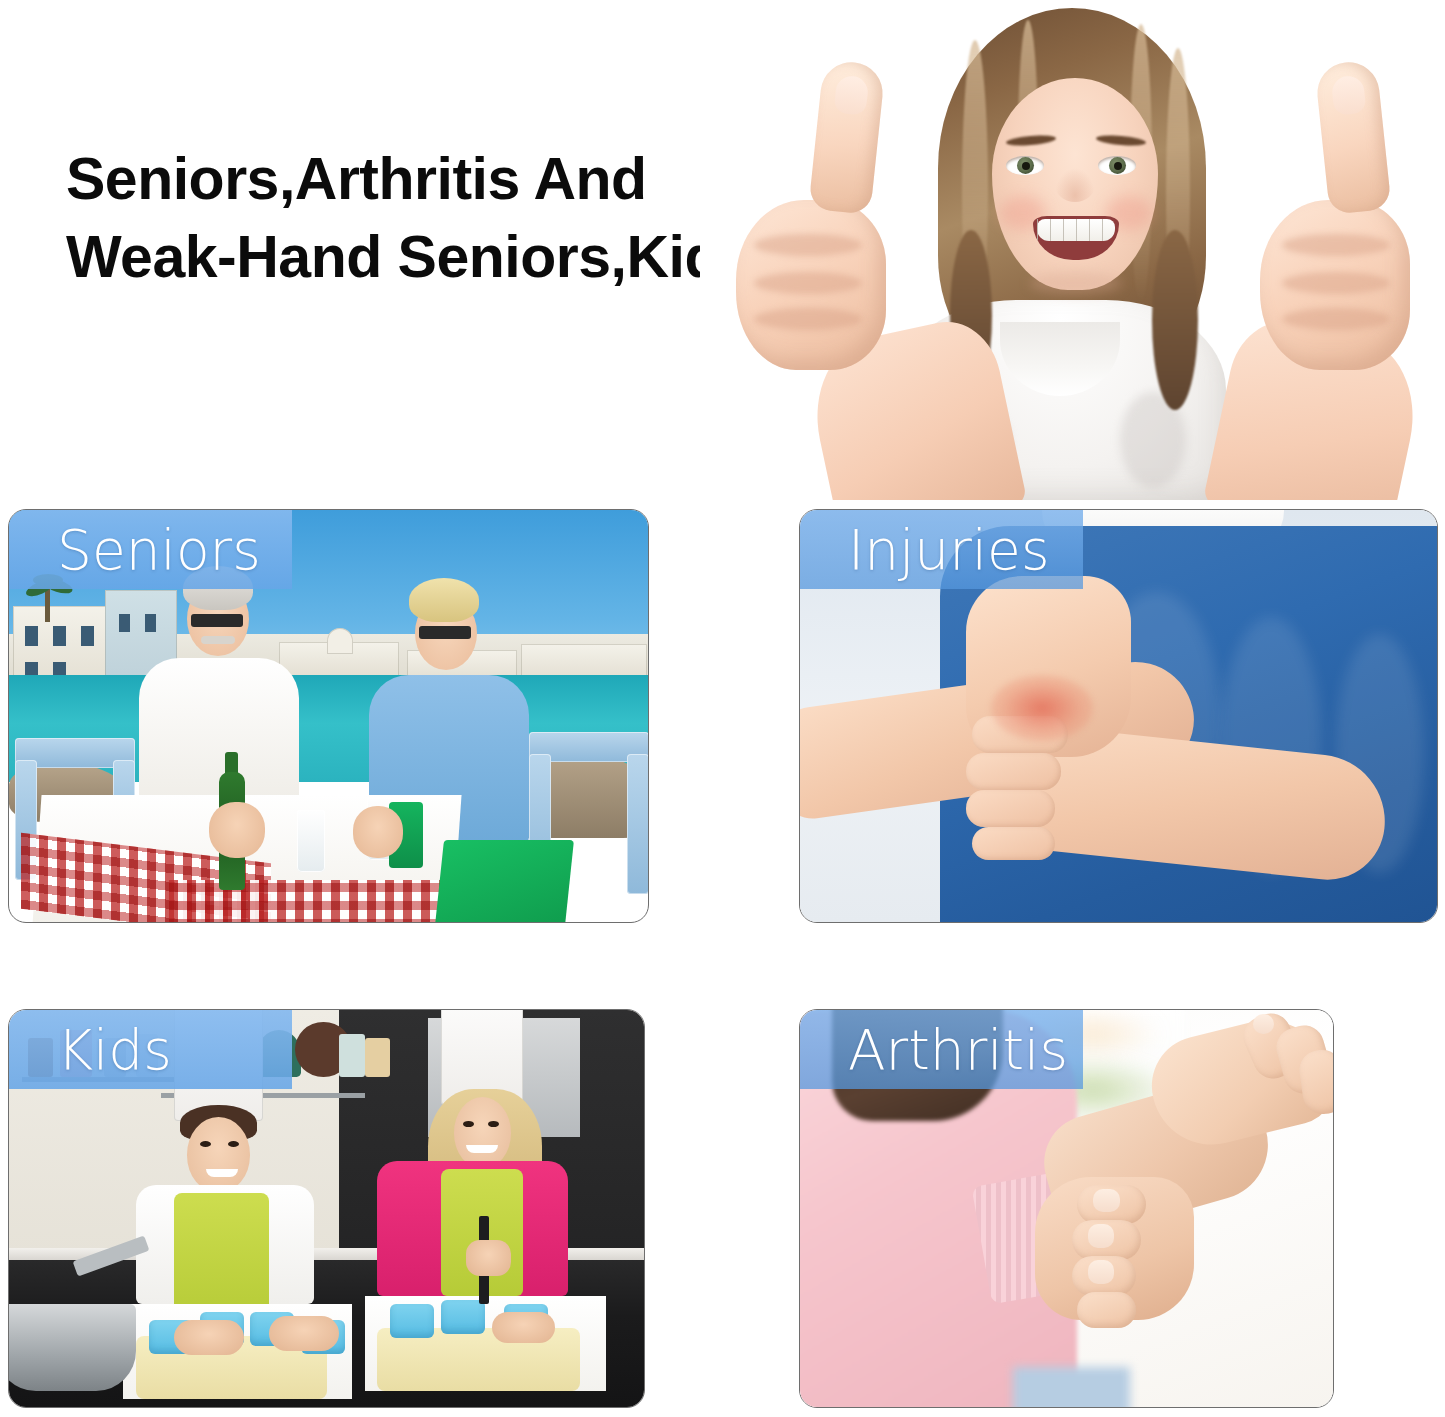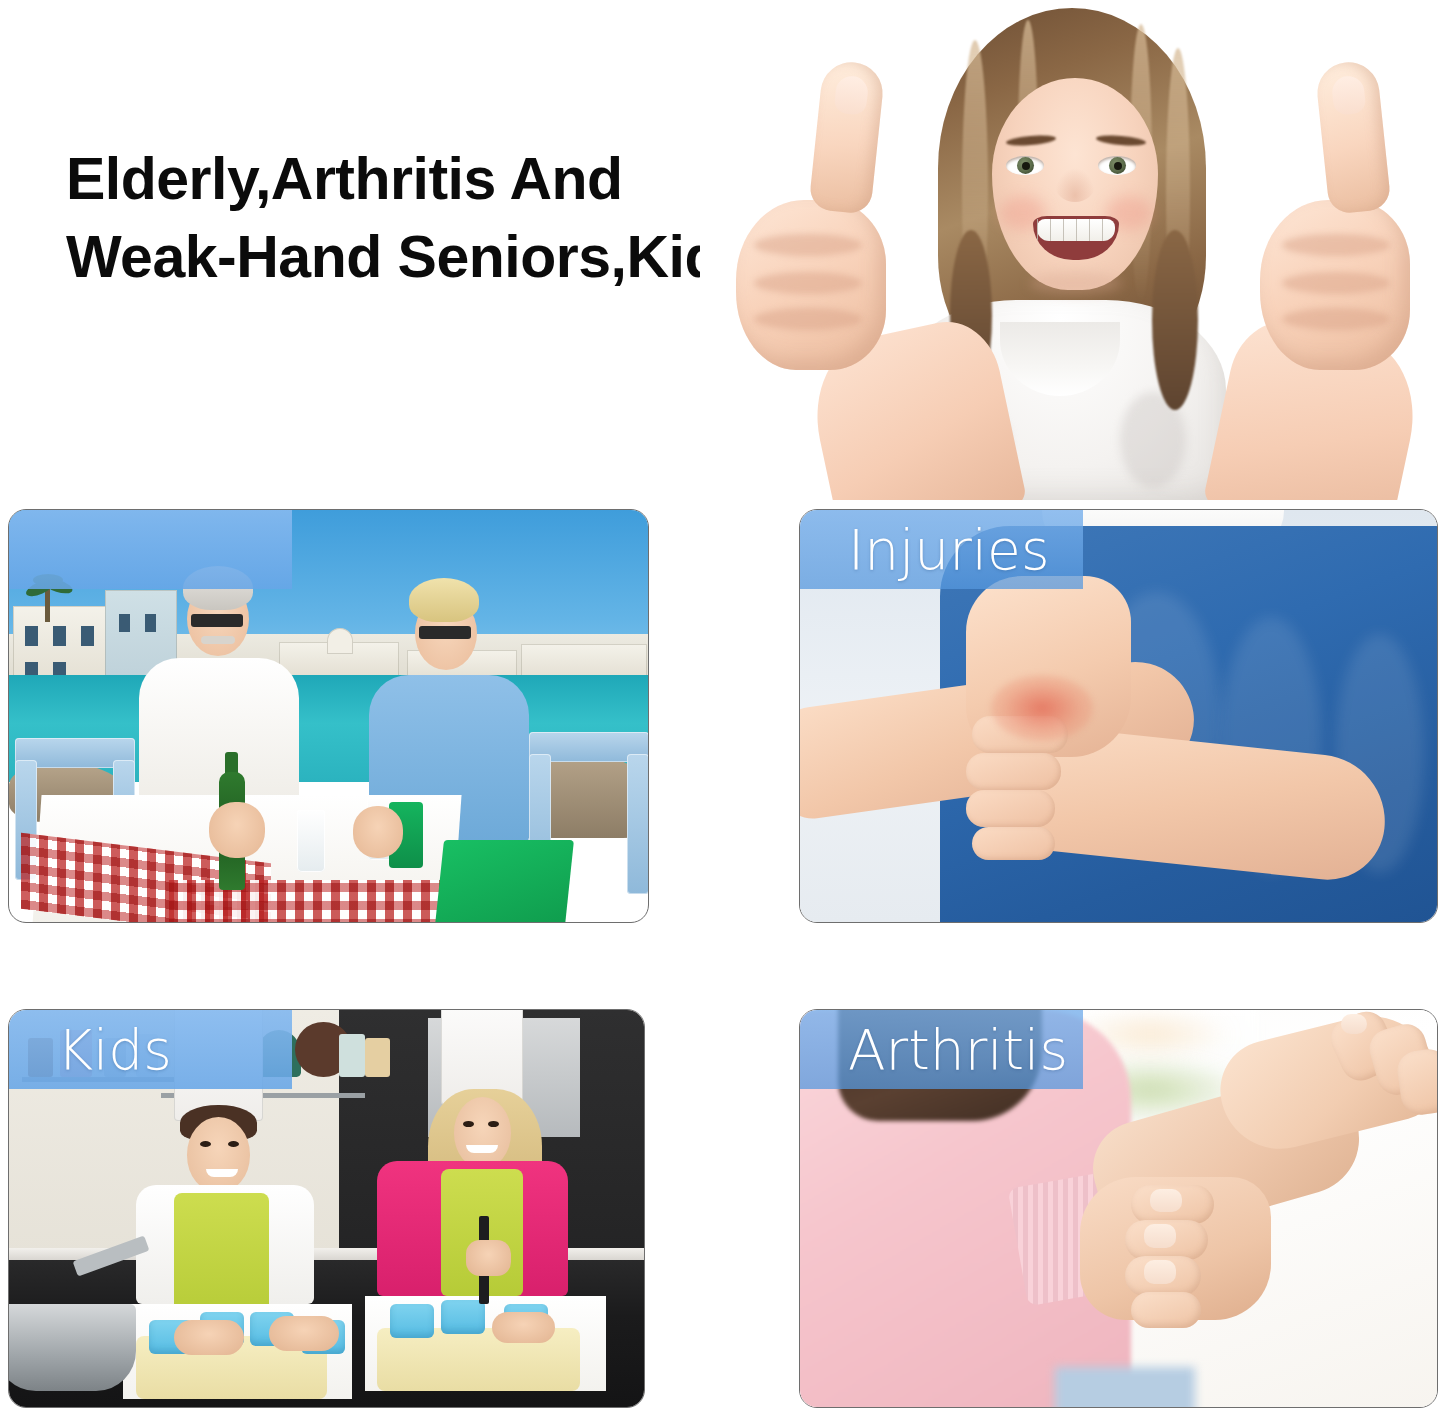--- a/index.html
+++ b/index.html
@@ -229,21 +229,21 @@
     position: absolute;
     border: 1px solid #6e6e6e;
     border-radius: 18px;
     overflow: hidden;
     background: #ffffff;
     box-sizing: border-box;
   }
   #card-seniors  { left: 8px;   top: 509px;  width: 641px; height: 414px; }
   #card-injuries { left: 799px; top: 509px;  width: 639px; height: 414px; }
   #card-kids     { left: 8px;   top: 1009px; width: 637px; height: 399px; }
-  #card-arthritis{ left: 799px; top: 1009px; width: 639px; height: 399px; }
+  #card-arthritis{ left: 799px; top: 1009px; width: 535px; height: 399px; }
 
   .photo {
     position: absolute;
     inset: 0;
     overflow: hidden;
   }
 
   .label-band {
     position: absolute;
     left: 0;
@@ -602,21 +602,21 @@
     border-radius: 10px;
   }
   .blurlayer { filter: blur(2.2px); }
 </style>
 </head>
 <body>
 
 <div id="page">
 
   <div id="headline">
-    <span class="hline">Elderly,Arthritis And</span>
+    <span class="hline">Seniors,Arthritis And</span>
     <span class="hline">Weak-Hand Seniors,Kids</span>
   </div>
 
   <div id="hero">
     <div class="hero-stage">
 
       <div class="hair-back"></div>
       <div class="hair-strand" style="left:262px; top:40px; width:26px; height:300px;"></div>
       <div class="hair-strand" style="left:318px; top:20px; width:20px; height:250px;"></div>
       <div class="hair-strand" style="left:430px; top:24px; width:22px; height:280px;"></div>
@@ -730,20 +730,21 @@
       <div class="sn-bottle-label"></div>
       <div class="sn-glass" style="left:288px; top:300px;"></div>
       <div class="sn-glass" style="left:358px; top:288px;"></div>
       <div class="sn-greencan"></div>
       <div class="sn-greenbag"></div>
 
       <div style="position:absolute; left:200px; top:292px; width:56px; height:56px; background:radial-gradient(ellipse at 50% 40%,#f6d3b6,#e5b794); border-radius:26px;"></div>
       <div style="position:absolute; left:344px; top:296px; width:50px; height:52px; background:radial-gradient(ellipse at 50% 40%,#f6d3b6,#e5b794); border-radius:24px;"></div>
     </div>
     <div class="label-band"></div>
+    <div class="label-text">Seniors</div>
   </div>
 
   <div class="card" id="card-injuries">
     <div class="photo">
       <div class="inj-bg"></div>
       <div class="inj-white-top"></div>
       <div class="inj-shirt"></div>
       <div class="inj-shirt-fold" style="left:46%; top:20%; width:20%; height:60%;"></div>
       <div class="inj-shirt-fold" style="left:66%; top:26%; width:16%; height:62%;"></div>
       <div class="inj-shirt-fold" style="left:84%; top:30%; width:14%; height:58%;"></div>

